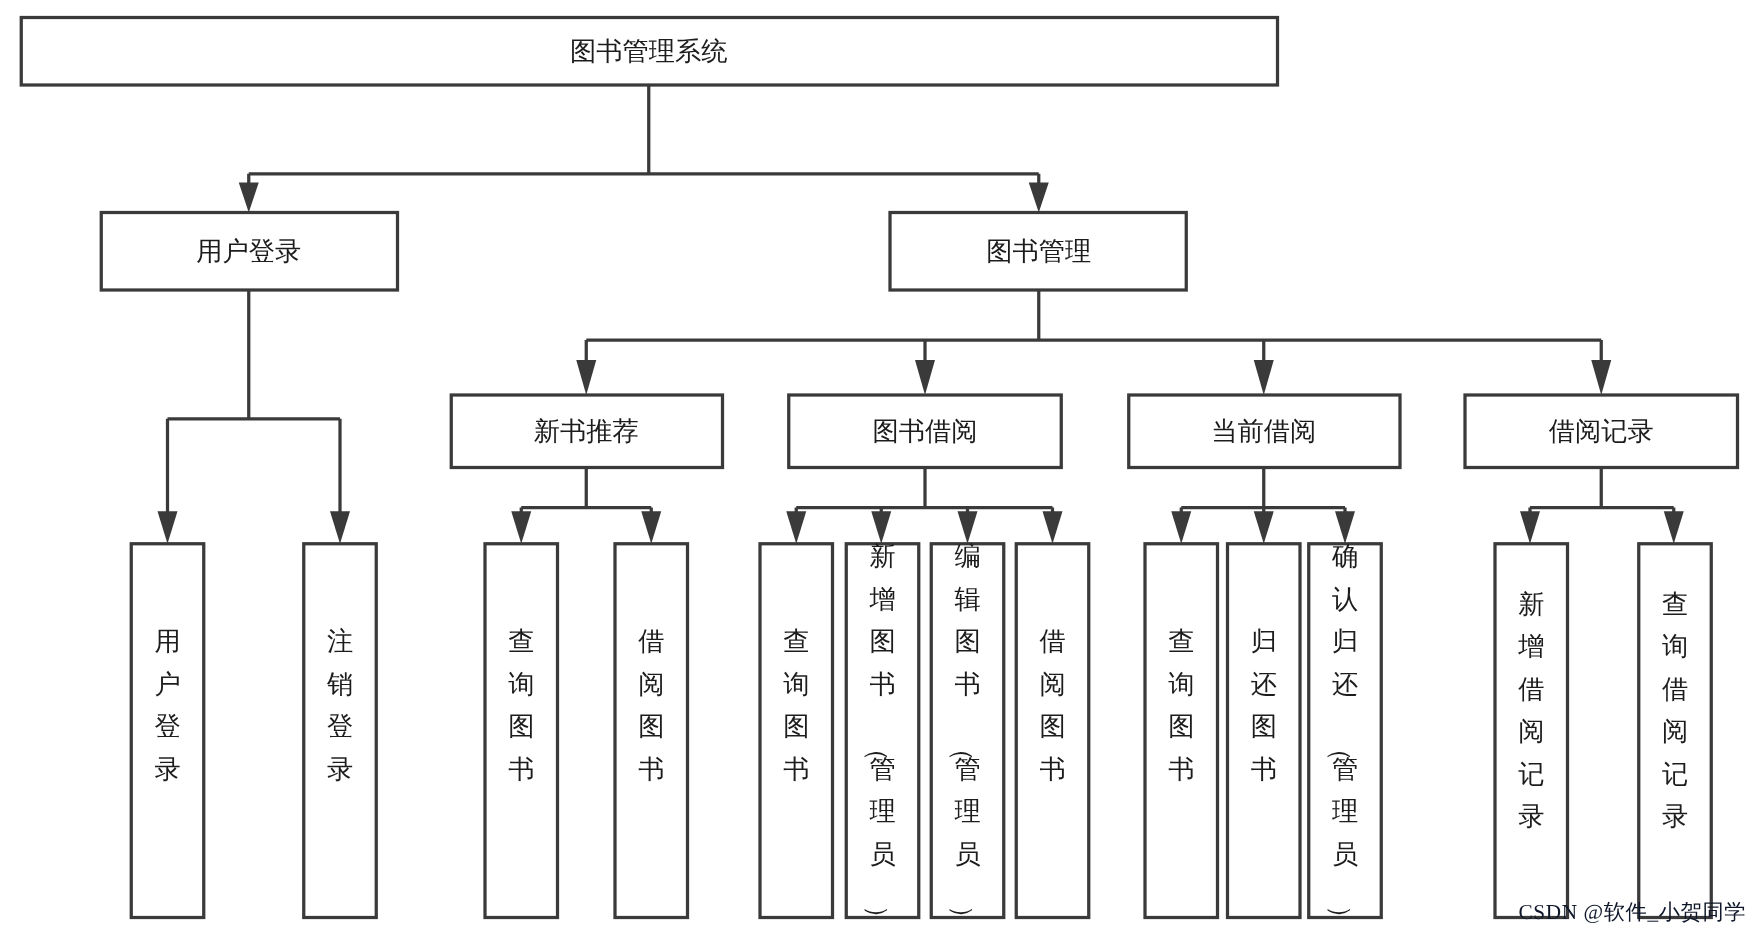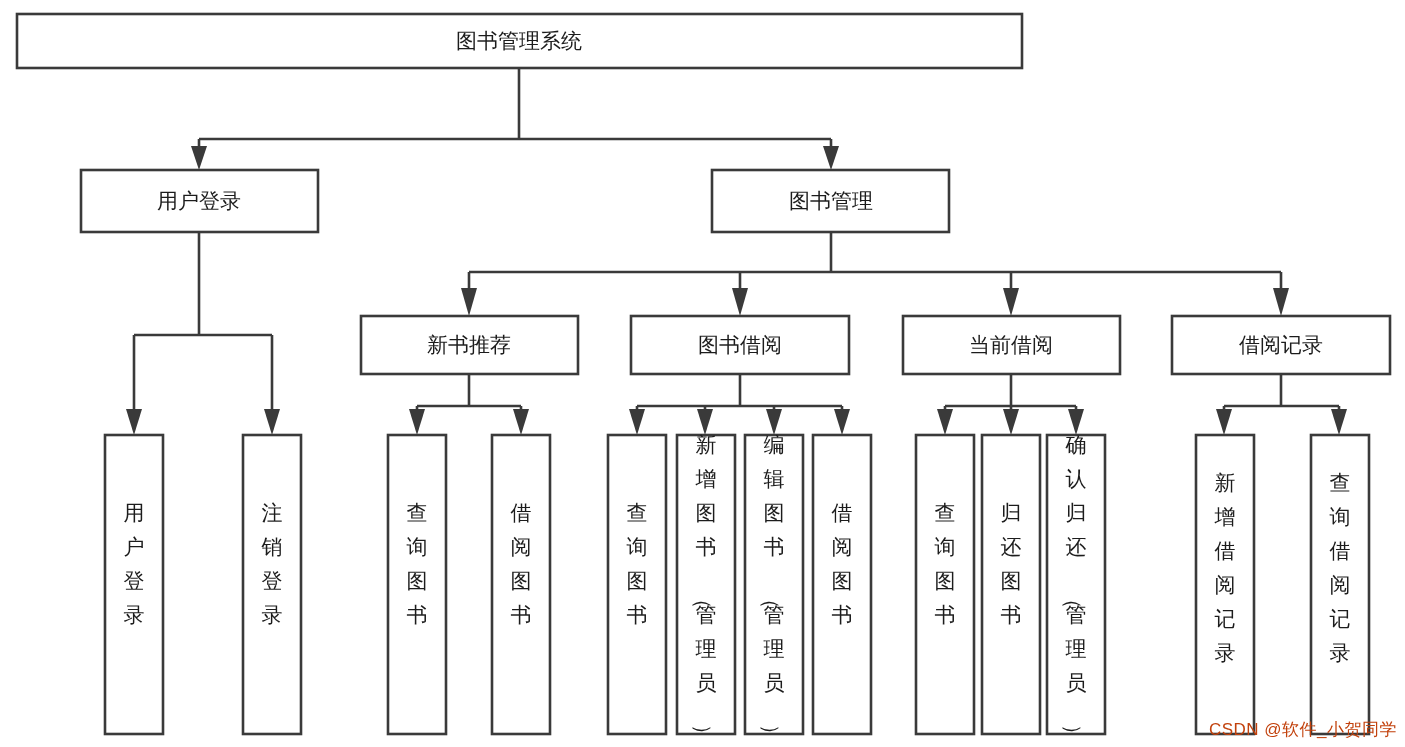--- a/index.html
+++ b/index.html
@@ -50,23 +50,23 @@
     fill: none;
   }
   .arrow-head {
     fill: #3a3a3a;
     stroke: none;
   }
   .watermark-text {
     position: absolute;
     right: 8px;
     bottom: 6px;
-    font-family: Liberation Sans, sans-serif;
+    font-family: Liberation Serif, serif;
     font-size: 17px;
-    color: #c2410c;
+    color: #0f172a;
     letter-spacing: 0.5px;
     white-space: nowrap;
     user-select: none;
   }
 </style>
 </head>
 <body>
 
 <div id="diagram-root">
   <svg class="diagram-canvas" viewBox="0 0 1405 747" xmlns="http://www.w3.org/2000/svg">

